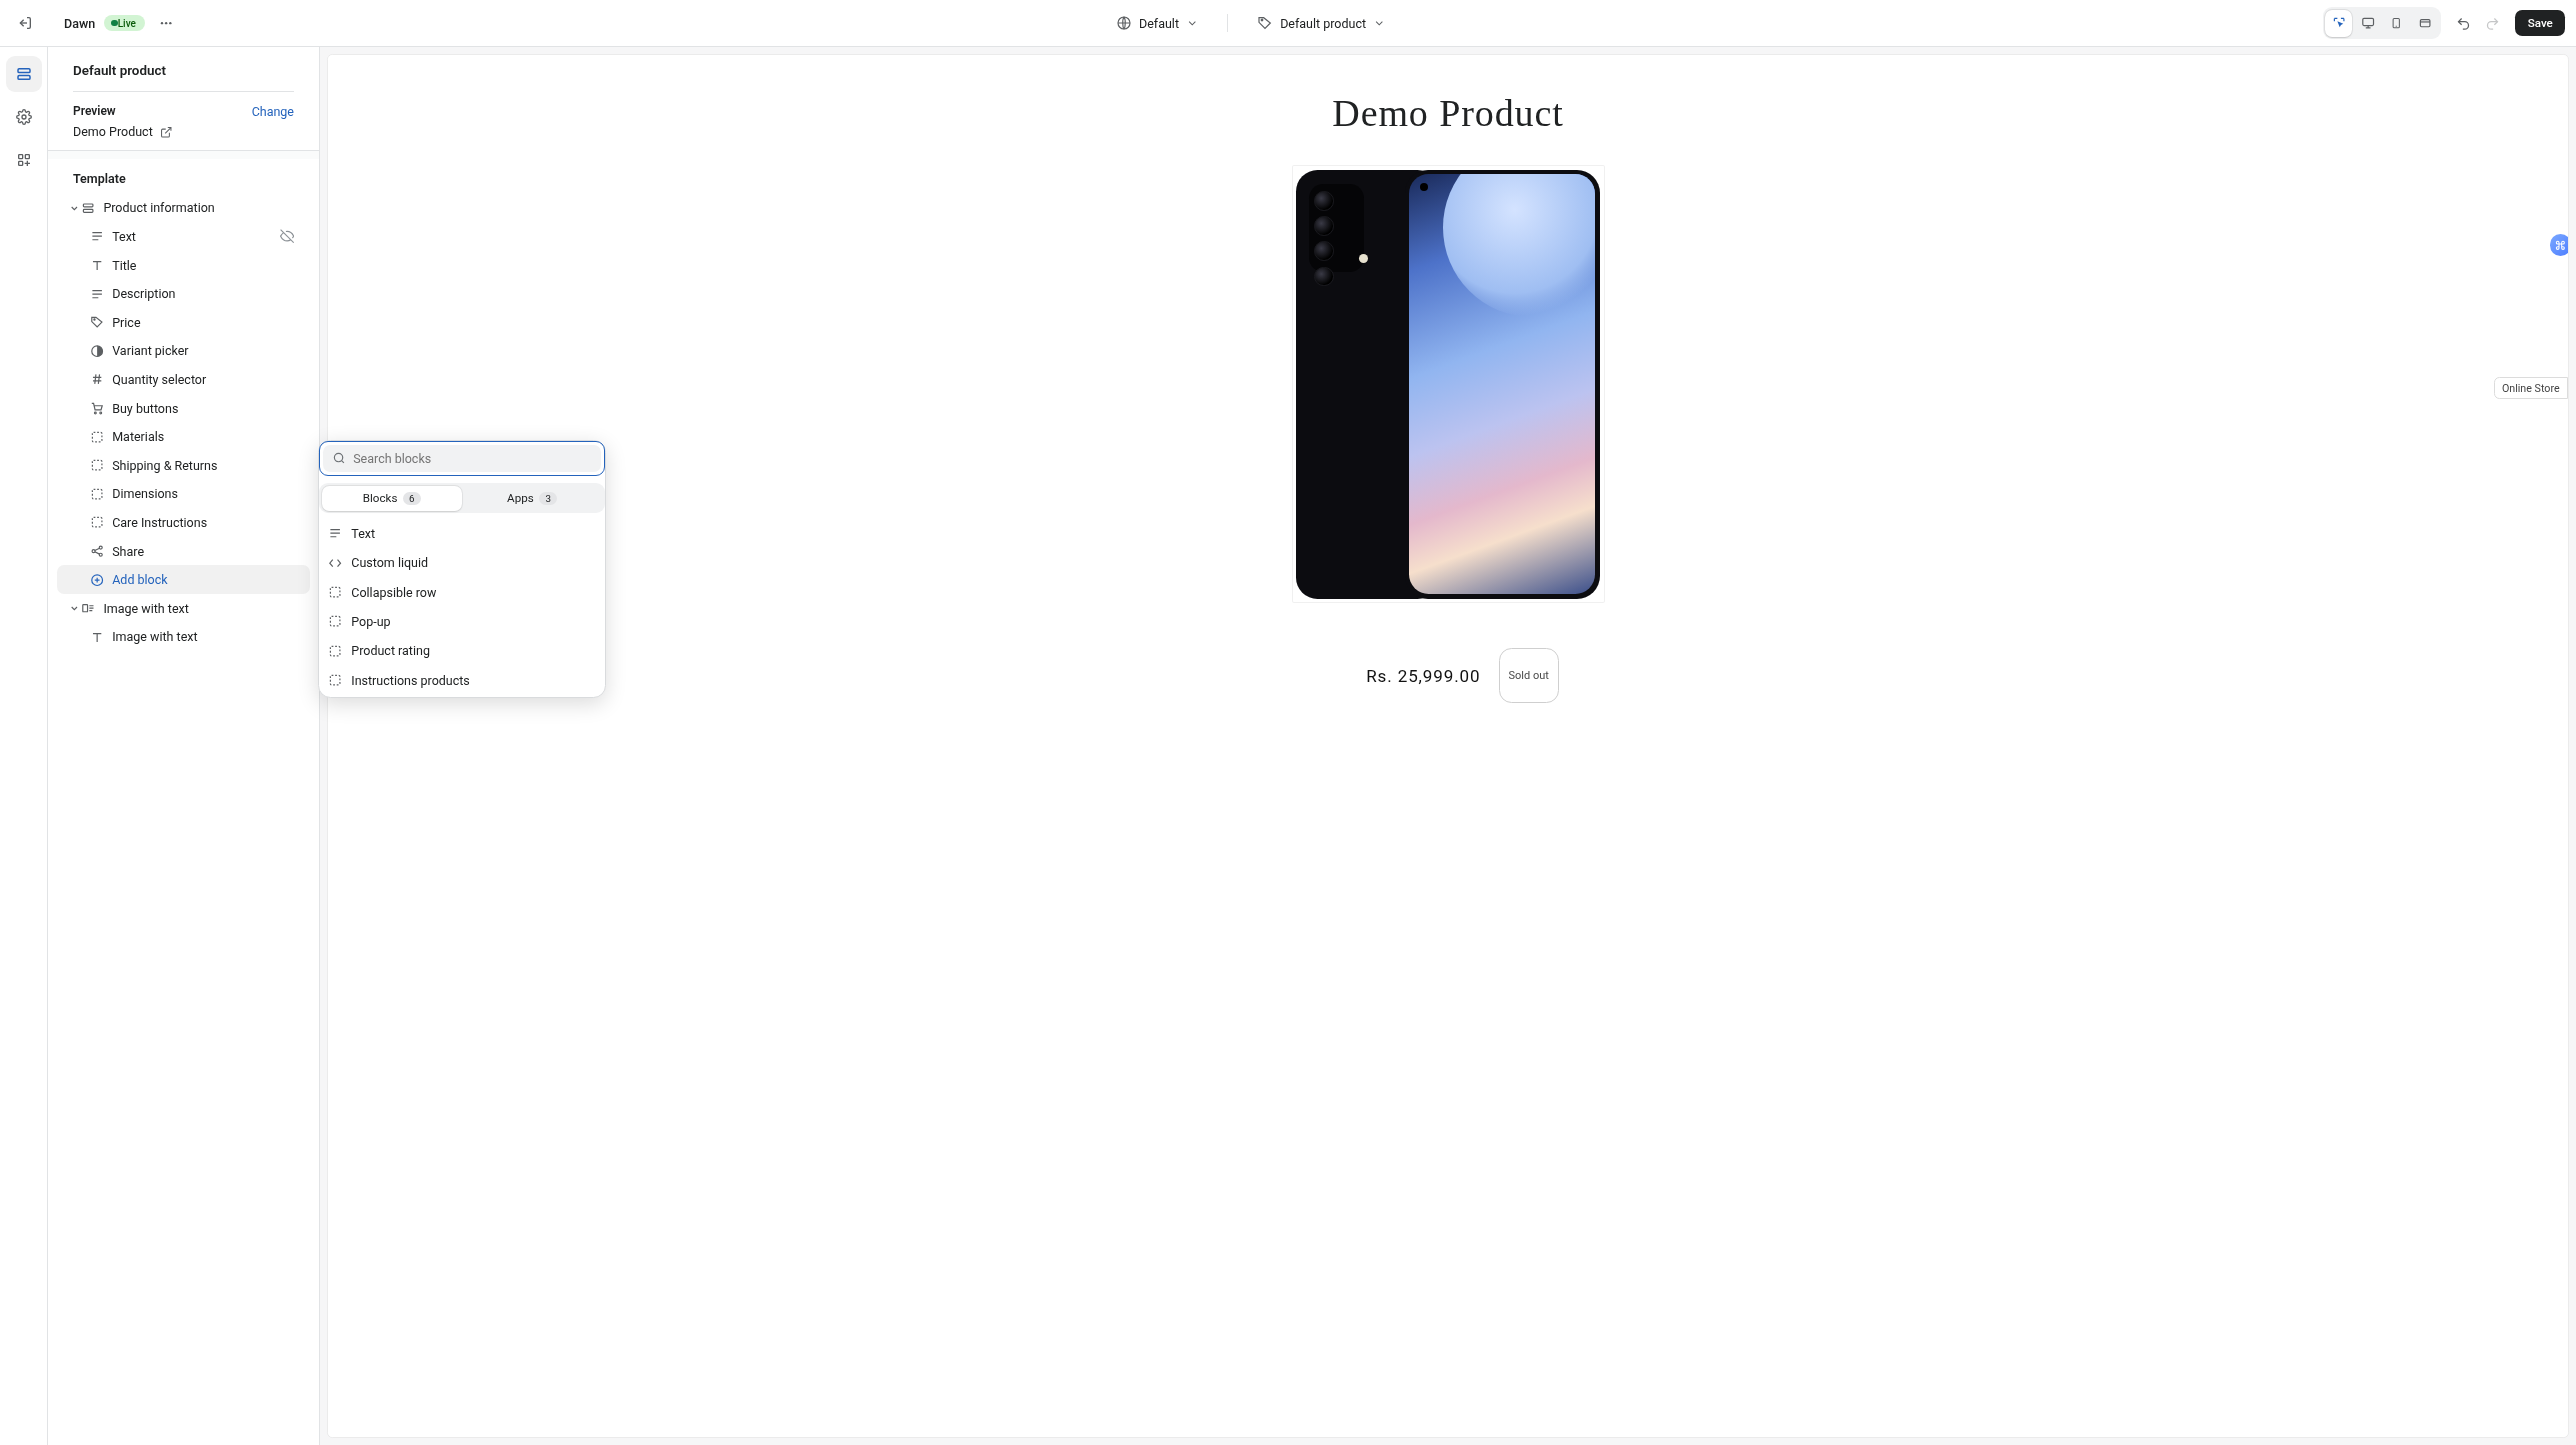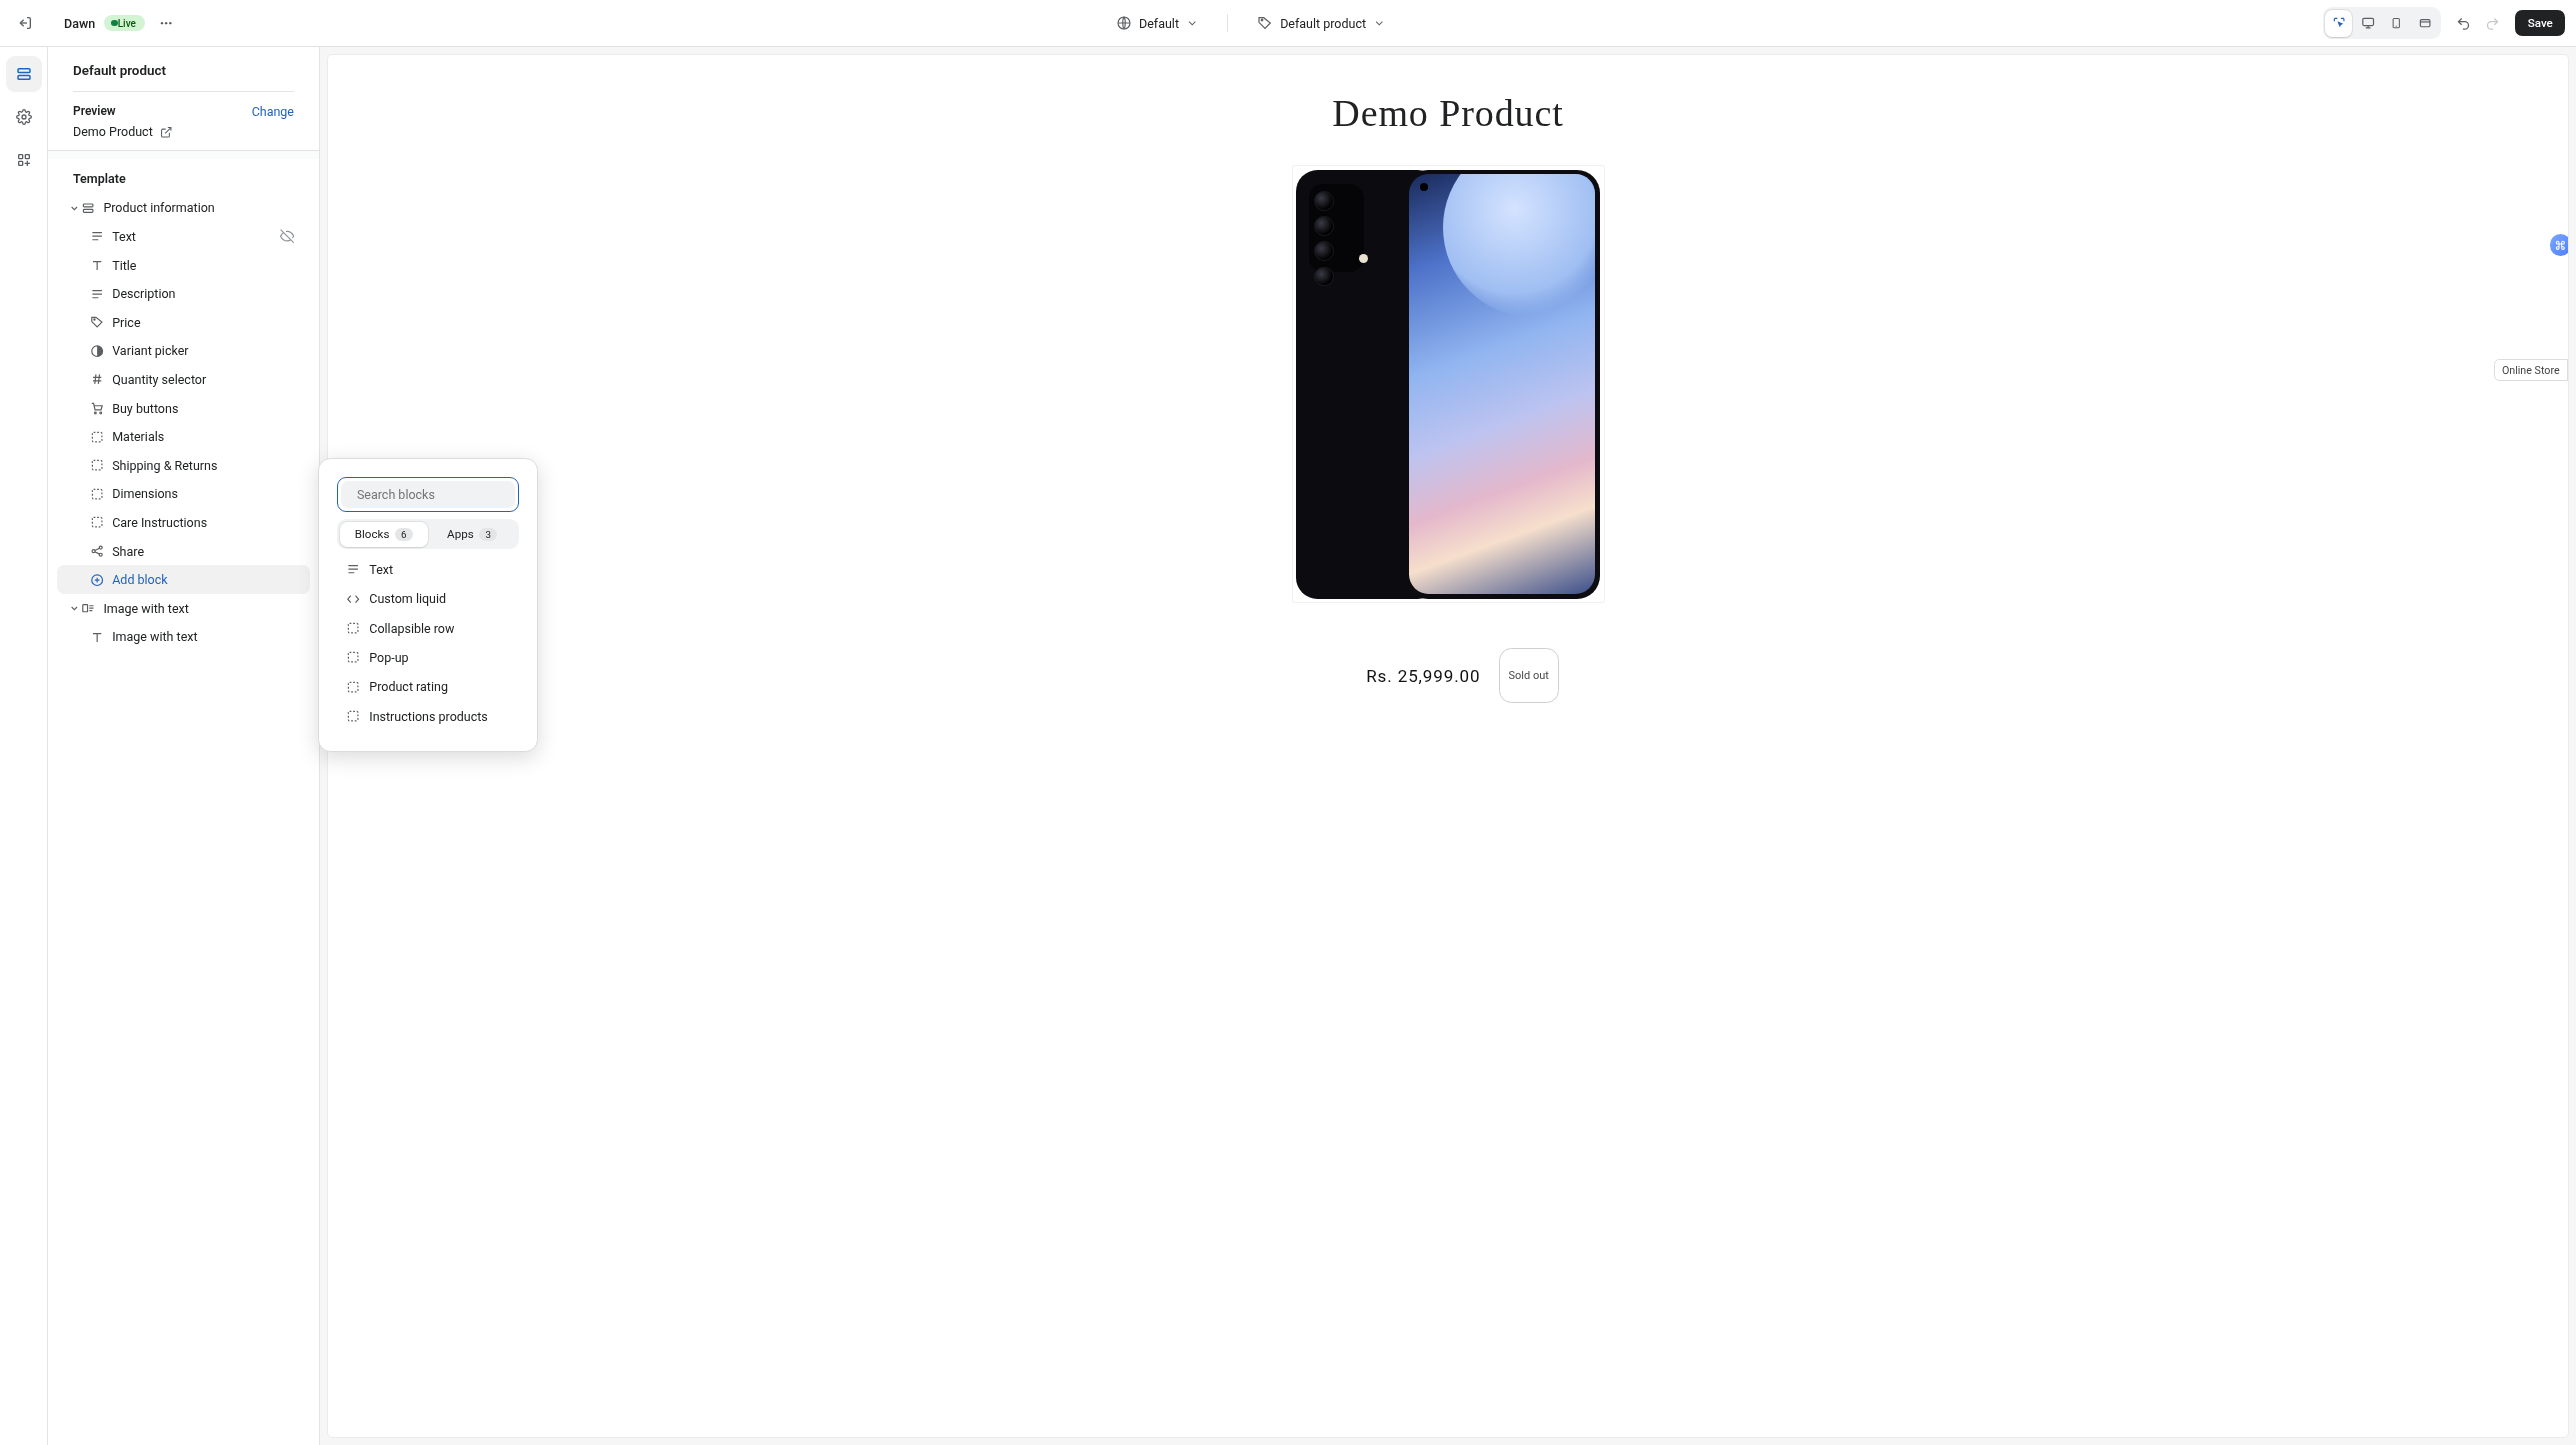--- a/index.html
+++ b/index.html
@@ -67,25 +67,25 @@
     .nav-right { display:flex; gap:18px; }
     .nav-icon { width:21.5px; height:21.5px; display:flex; align-items:center; justify-content:center; }
 
     .product-area { display:flex; flex-direction:column; align-items:center; padding:36px 0 54px; }
     .product-title { font-family: Georgia, 'Times New Roman', serif; font-size:38px; font-weight:400; letter-spacing:0.9px; margin-bottom:30px; }
     .product-img { width:313px; height:438px; border:0.9px solid #f0f0f0; border-radius:1.8px; position:relative; overflow:hidden; }
     .price-row { display:flex; align-items:center; gap:18px; margin-top:45px;margin-left:29px; }
     .price { font-size:17px; letter-spacing:0.9px; color:#121212; }
     .soldout { font-size:11px; color:#4a4a4a; border:0.9px solid #cfcfcf; border-radius:12.5px; padding:20px 9px; }
 
-    .store-pill { position:absolute; right:0; top:304px; background:#fff; border:0.9px solid #dcdcdc; border-radius:5.4px 0 0 5.4px; padding:3.6px 7.2px; font-size:10.7px; color:#444; }
+    .store-pill { position:absolute; right:0; top:322px; background:#fff; border:0.9px solid #dcdcdc; border-radius:5.4px 0 0 5.4px; padding:3.6px 7.2px; font-size:10.7px; color:#444; }
     .assist-bubble { position:absolute; right:-3.6px; top:179px; width:21.5px; height:21.5px; border-radius:50%; background:linear-gradient(135deg,#7aa8ff,#4d7dff); display:flex; align-items:center; justify-content:center; color:#fff; font-size:9.8px; font-weight:600; }
 
     
-    .popup { position:absolute; left:318px; top:458px; width:220px; background:#fff; border:0.9px solid #d9dbdd; border-radius:12.5px; box-shadow:0 5.4px 21.5px rgba(0,0,0,0.14); padding:18px; z-index:50; }
+    .popup { position:absolute; left:318px; top:440px; width:288px; background:#fff; border:0.9px solid #d9dbdd; border-radius:12.5px; box-shadow:0 5.4px 21.5px rgba(0,0,0,0.14); padding:0; z-index:50; }
     .search-wrap { border:1.8px solid #2463bc; border-radius:9px; padding:2.7px; }
     .search-inner { background:#f1f2f3; border-radius:7.2px; display:flex; align-items:center; gap:7.2px; padding:6.3px 9px; }
     .search-input { border:none; background:transparent; font-size:12.5px; flex:1; outline:none; color:#202223; }
     .seg { display:flex; background:#f1f2f3; border-radius:9px; margin-top:7.2px; padding:2.7px; }
     .seg-btn { flex:1; display:flex; align-items:center; justify-content:center; gap:5.4px; padding:5.4px; font-size:11.6px; border-radius:7.2px; cursor:pointer; }
     .seg-btn.active { background:#fff; box-shadow:0 0 0 0.9px rgba(0,0,0,0.05), 0 0.9px 1.8px rgba(0,0,0,0.1); }
     .seg-count { background:#e4e5e7; border-radius:7.2px; font-size:9.8px; padding:0.9px 6.3px; }
     .popup-list { padding:5.4px 1.8px 1.8px; }
     .popup-item { display:flex; align-items:center; gap:9px; padding:7.2px 7.2px; font-size:12.5px; border-radius:7.2px; cursor:pointer; }
 

